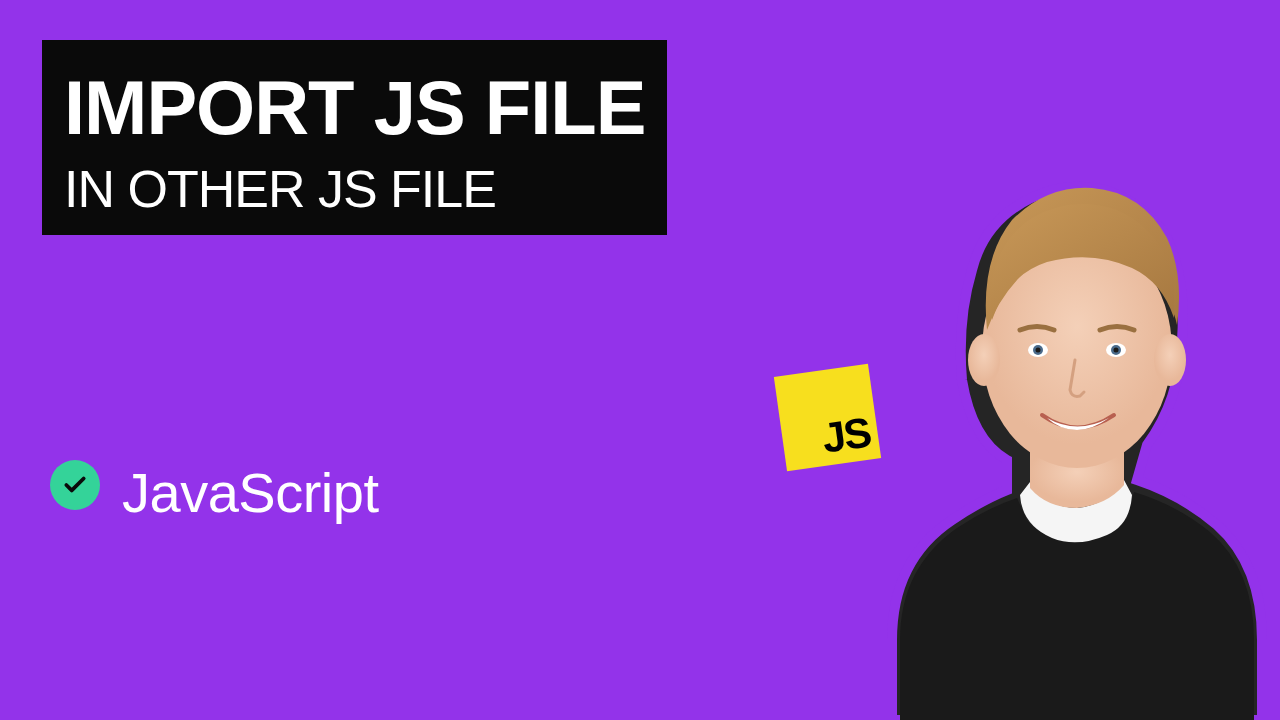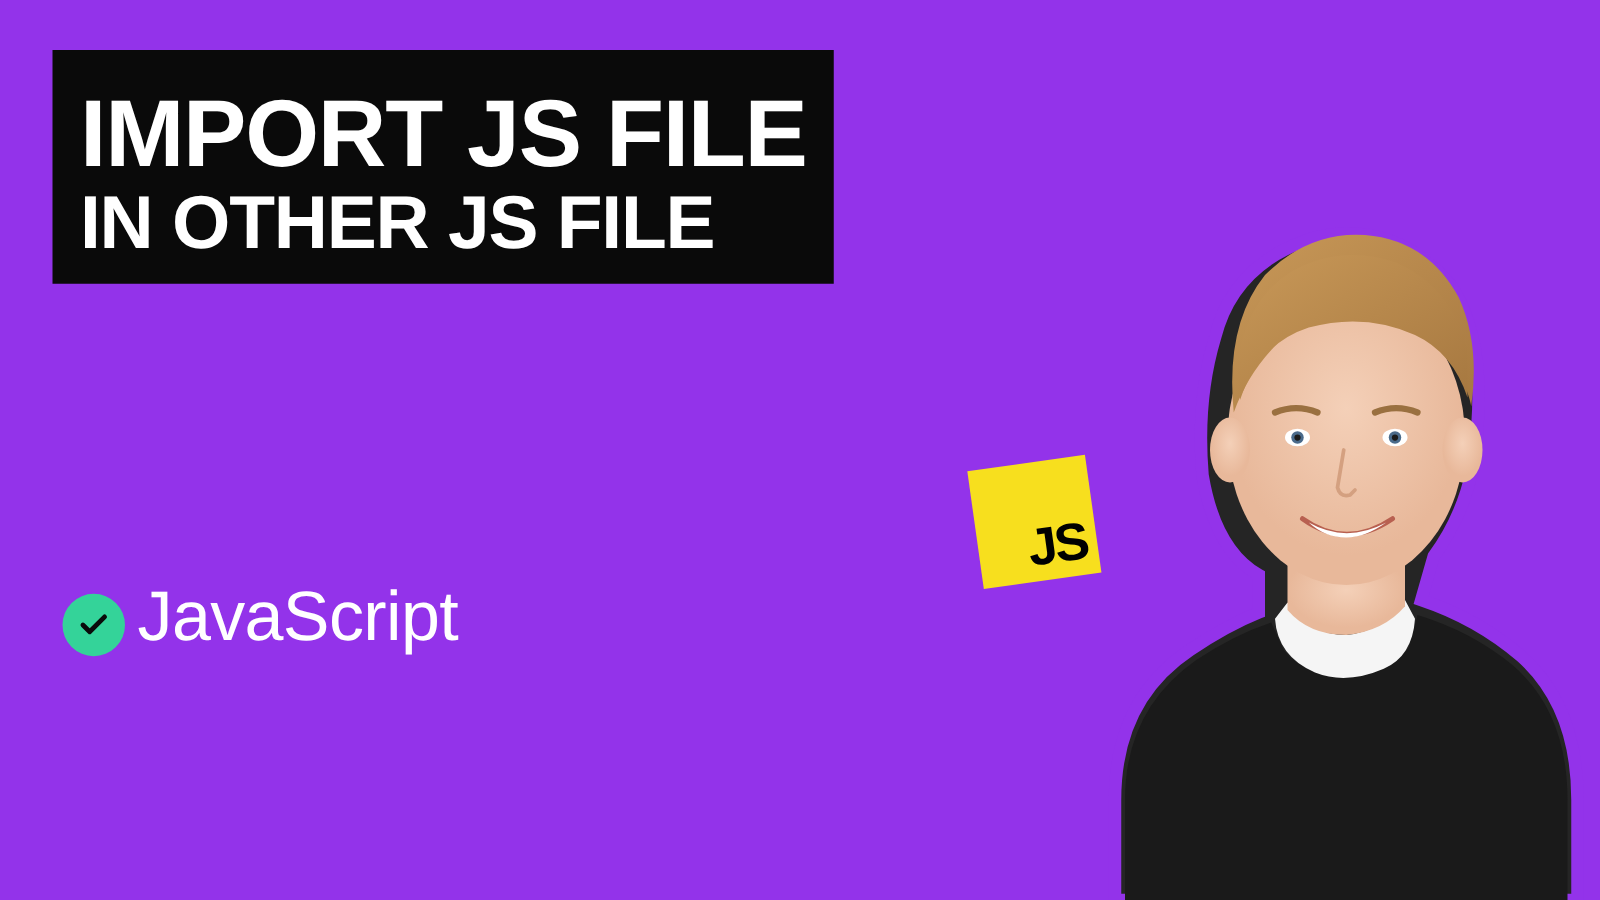--- a/index.html
+++ b/index.html
@@ -20,35 +20,35 @@
 }
 .title-line1 {
   color: #ffffff;
   font-size: 76px;
   font-weight: 800;
   letter-spacing: -1px;
   line-height: 1;
 }
 .title-line2 {
   color: #ffffff;
-  font-size: 60px;
-  font-weight: 700;
+  font-size: 52px;
+  font-weight: 400;
   letter-spacing: -1px;
   line-height: 1.05;
-  margin-top: 0;
+  margin-top: 16px;
 }
 .bullets {
   position: absolute;
   left: 50px;
   top: 460px;
 }
 .bullet {
   display: flex;
-  align-items: flex-end;
-  gap: 10px;
+  align-items: flex-start;
+  gap: 22px;
   margin-bottom: 26px;
 }
 .check-circle {
   width: 50px;
   height: 50px;
   border-radius: 50%;
   background: #34d399;
   display: flex;
   align-items: center;
   justify-content: center;

